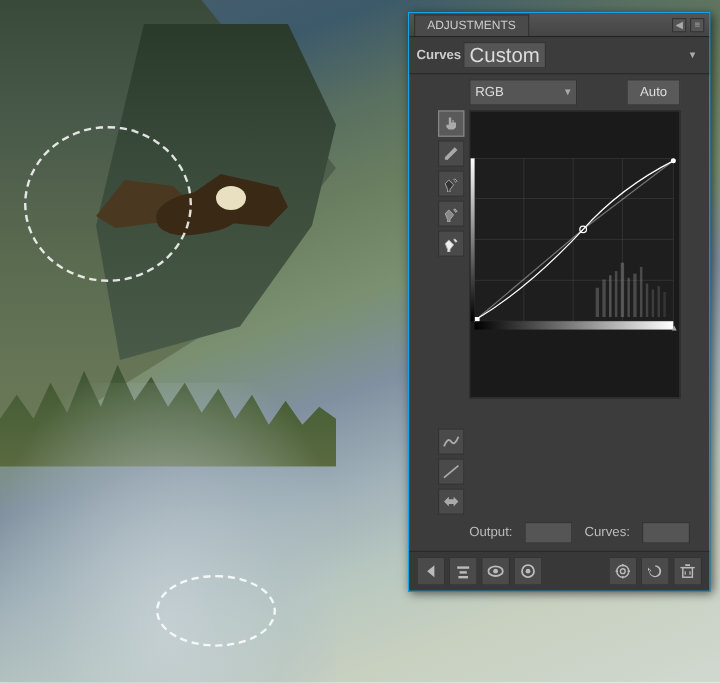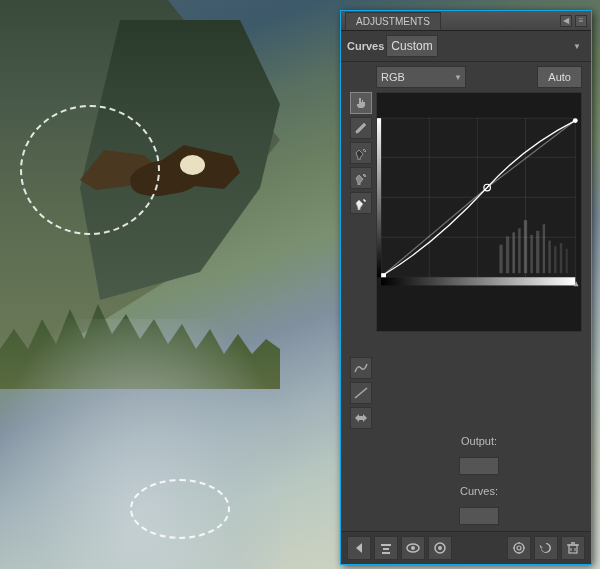--- a/index.html
+++ b/index.html
@@ -203,21 +203,21 @@
       font-size: 11px;
       font-weight: bold;
     }
 
     .panel-preset-select {
       flex: 1;
       height: 22px;
       background: #555;
       border: 1px solid #333;
       color: #ddd;
-      font-size: 12px;
+      font-size: 17px;
       padding: 0 4px;
       appearance: none;
       -webkit-appearance: none;
       position: relative;
     }
 
     .select-wrapper {
       position: relative;
       flex: 1;
     }
@@ -227,21 +227,21 @@
       position: absolute;
       right: 4px;
       top: 50%;
       transform: translateY(-50%);
       font-size: 8px;
       color: #aaa;
       pointer-events: none;
     }
 
     .panel-content {
-      padding: 4px 9px;
+      padding: 4px 24px;
     }
 
     .tool-btn {
       width: 22px;
       height: 22px;
       background: #4a4a4a;
       border: 1px solid #333;
       display: flex;
       align-items: center;
       justify-content: center;
@@ -319,21 +319,20 @@
       flex: 1;
       position: relative;
     }
 
     .output-input-row {
       display: flex;
       align-items: center;
       gap: 10px;
       padding: 2px 0;
       margin-left: 26px;
-      flex-direction: column;
     }
 
     .output-input-label {
       color: #bbb;
       font-size: 11px;
     }
 
     .output-input-field {
       width: 40px;
       height: 18px;

